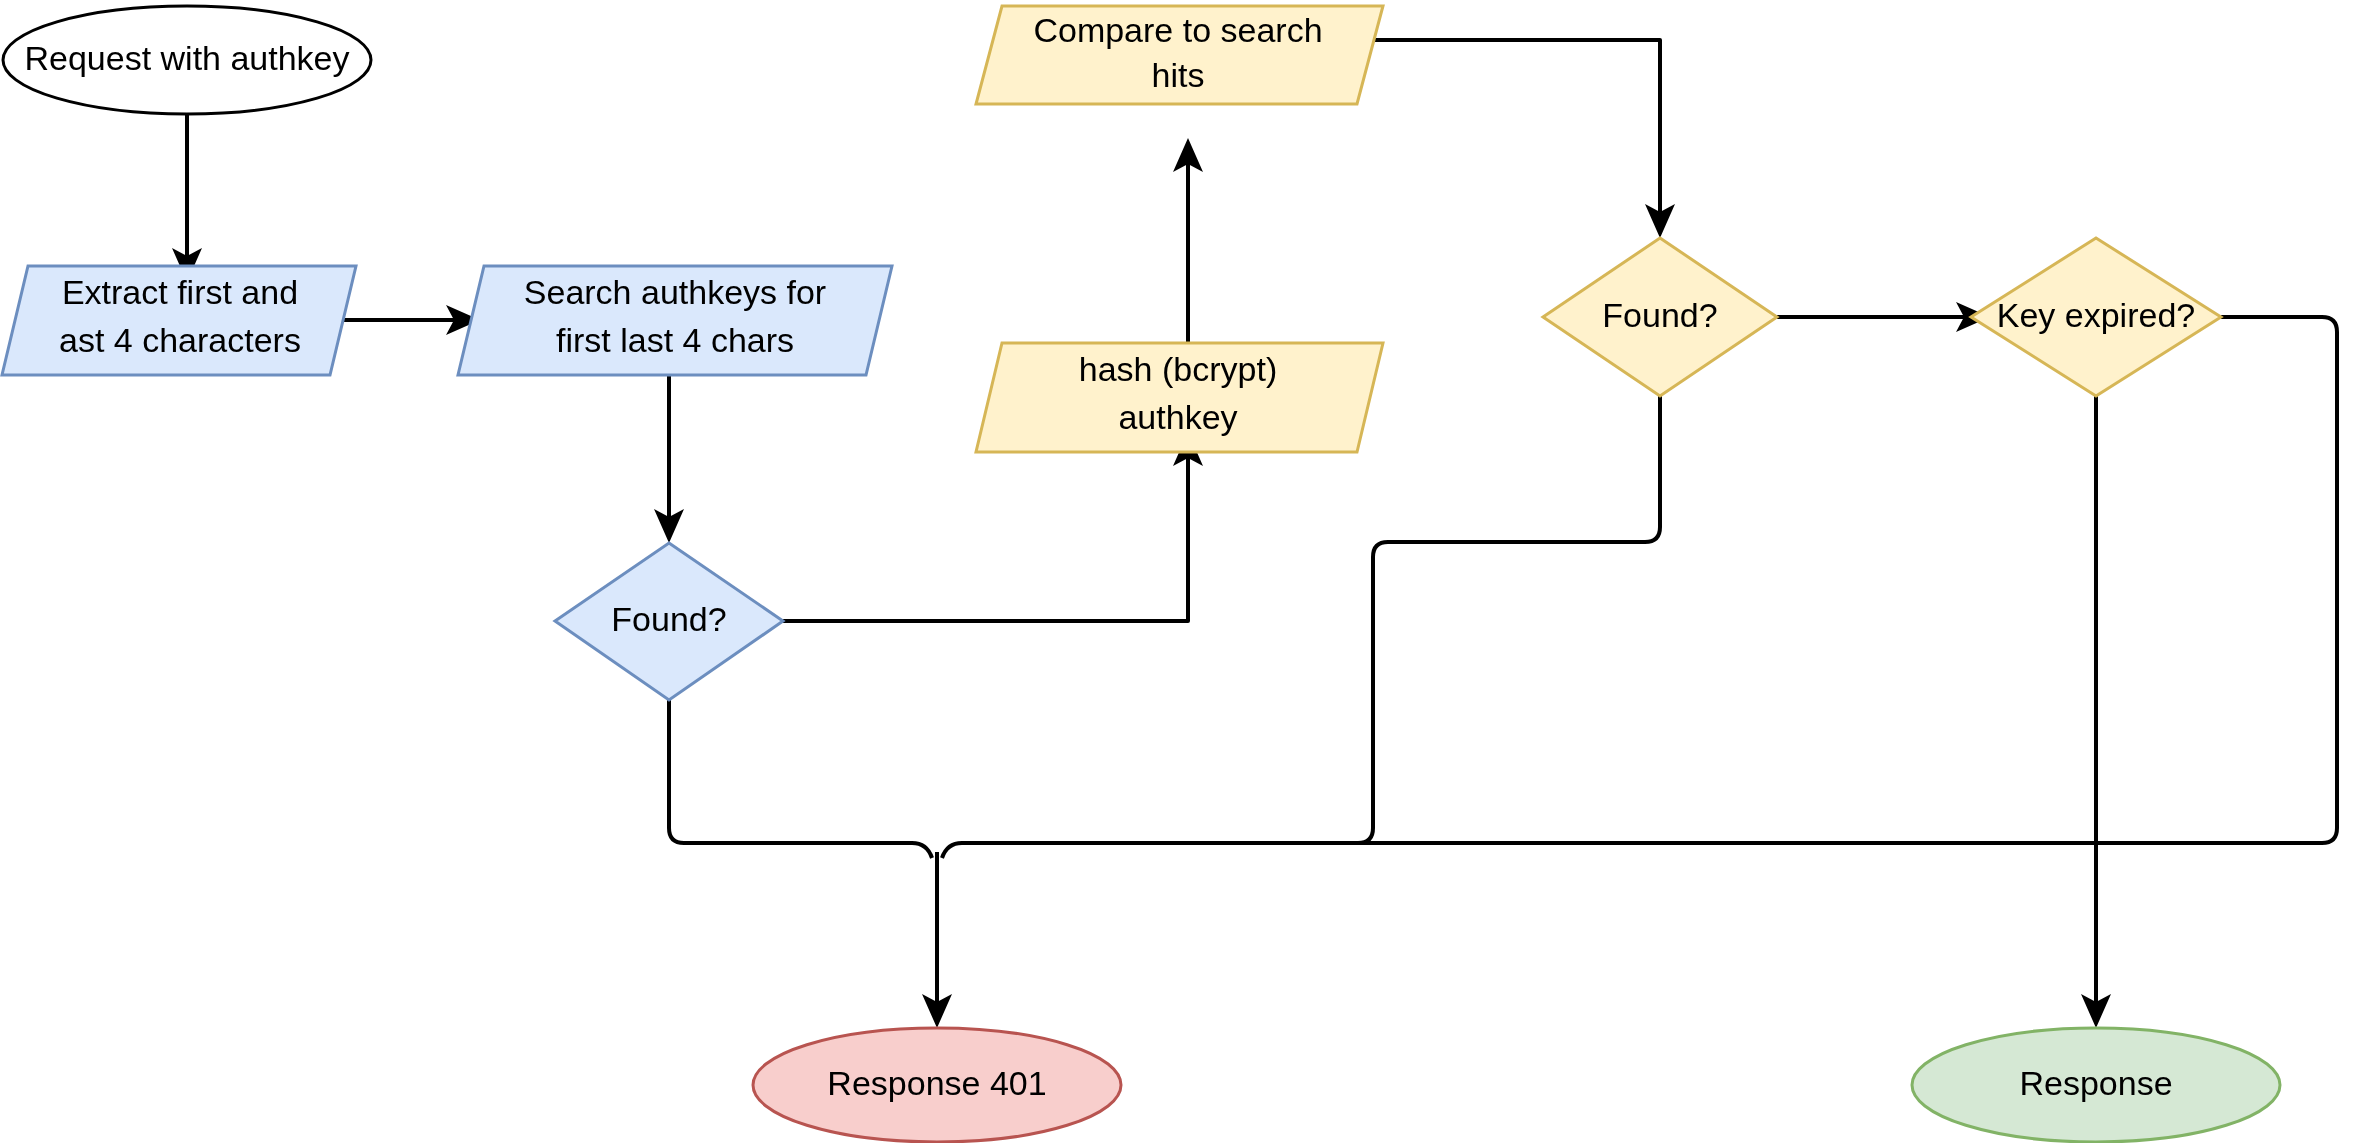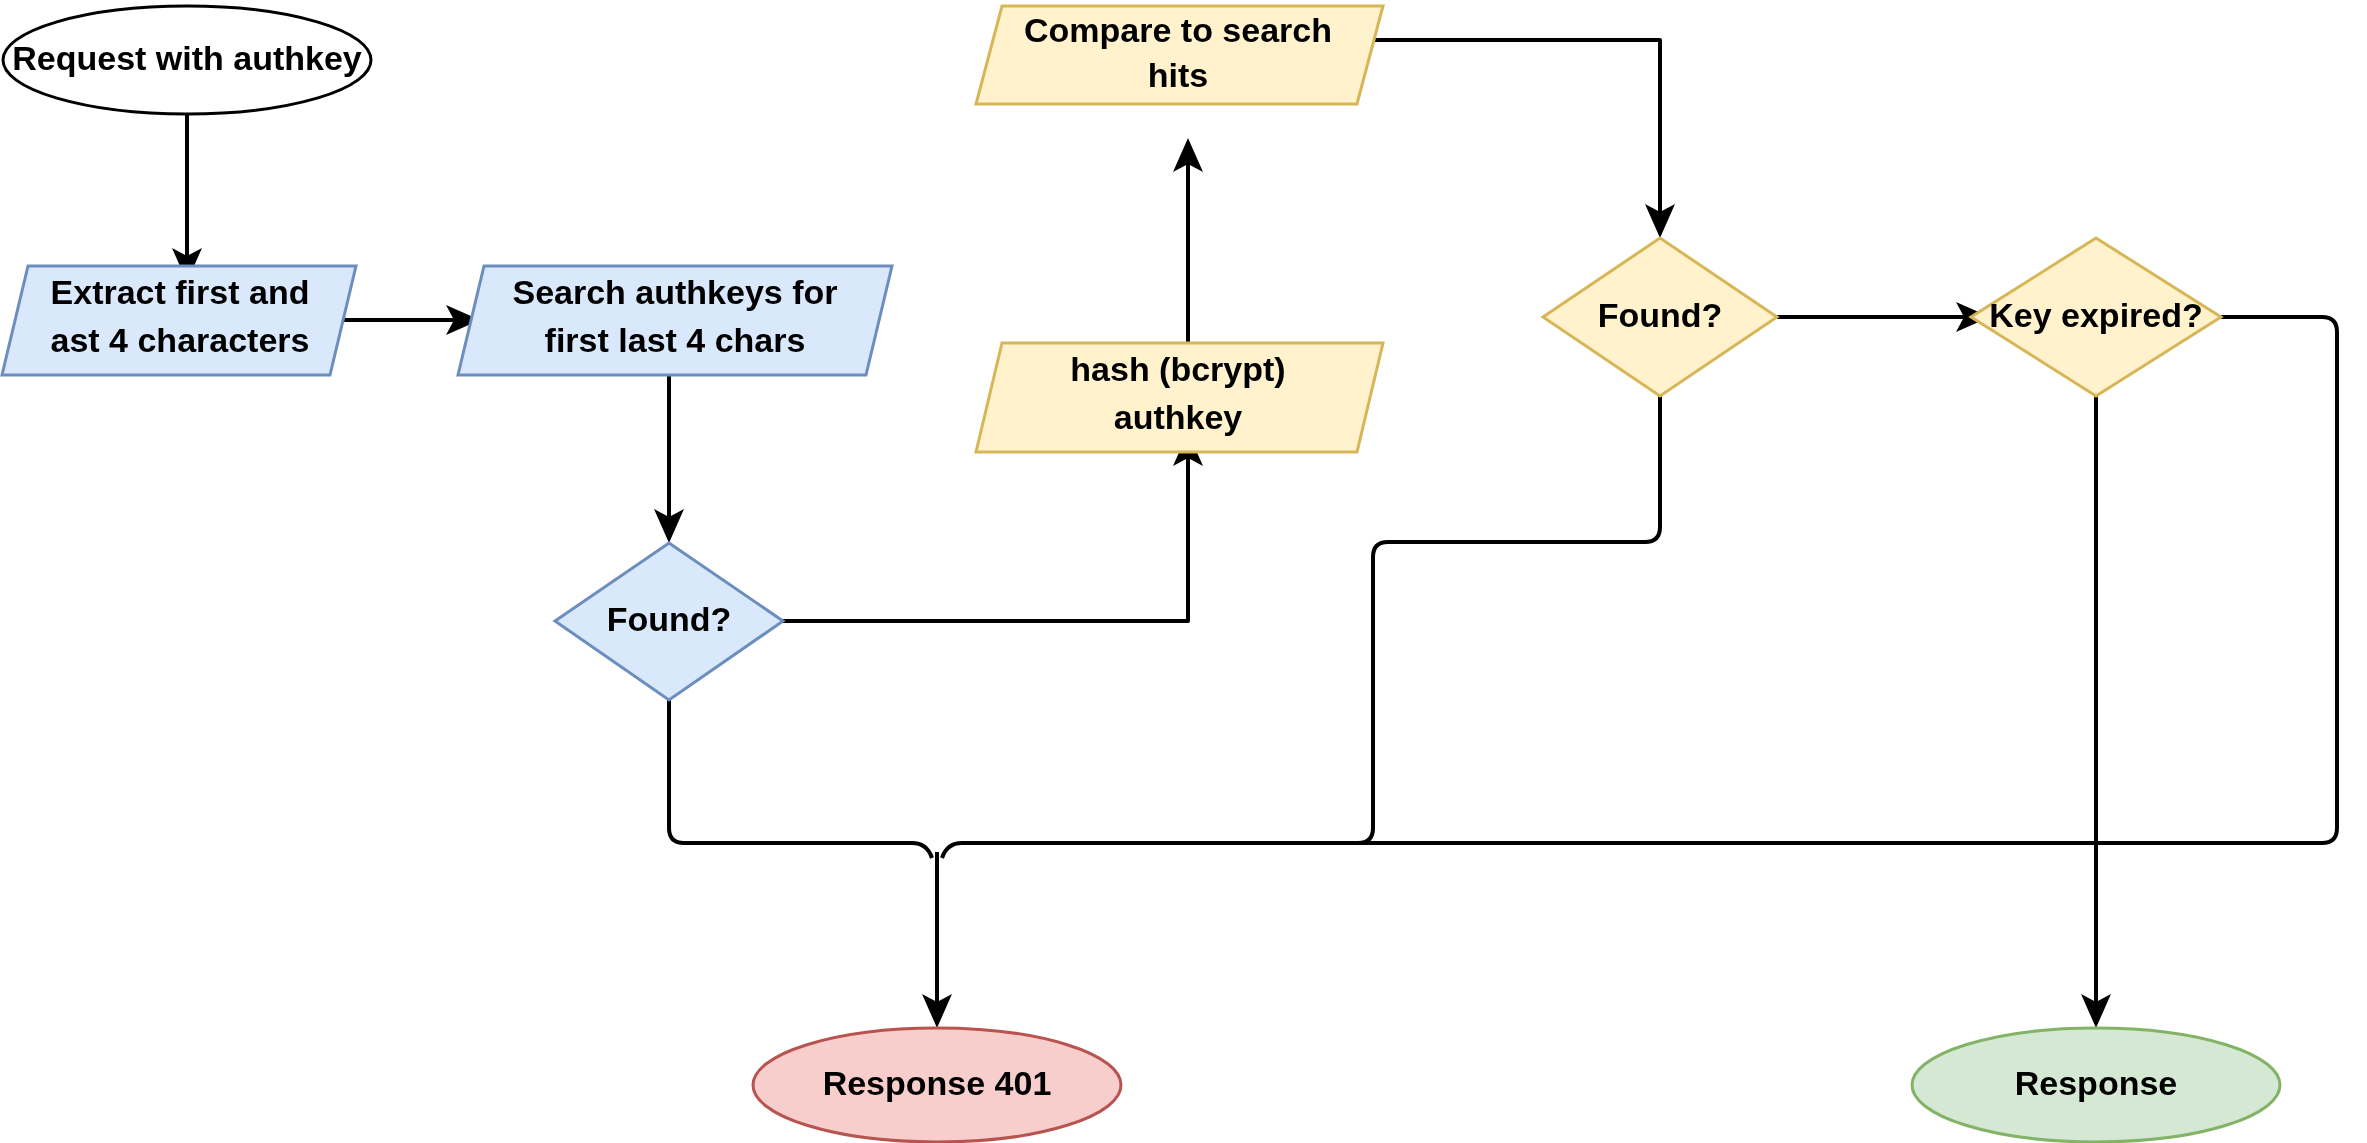--- a/index.html
+++ b/index.html
@@ -12,21 +12,20 @@
     width: 2367px;
     height: 1143px;
     font-family: "Liberation Sans", sans-serif;
     overflow: hidden;
   }
   #flow-root {
     position: relative;
     width: 2367px;
     height: 1143px;
     background: #ffffff;
-    font-weight: bold;
   }
   svg#flowchart {
     display: block;
     width: 2367px;
     height: 1143px;
   }
   .node-shape {
     stroke-width: 3;
   }
   .edge {

